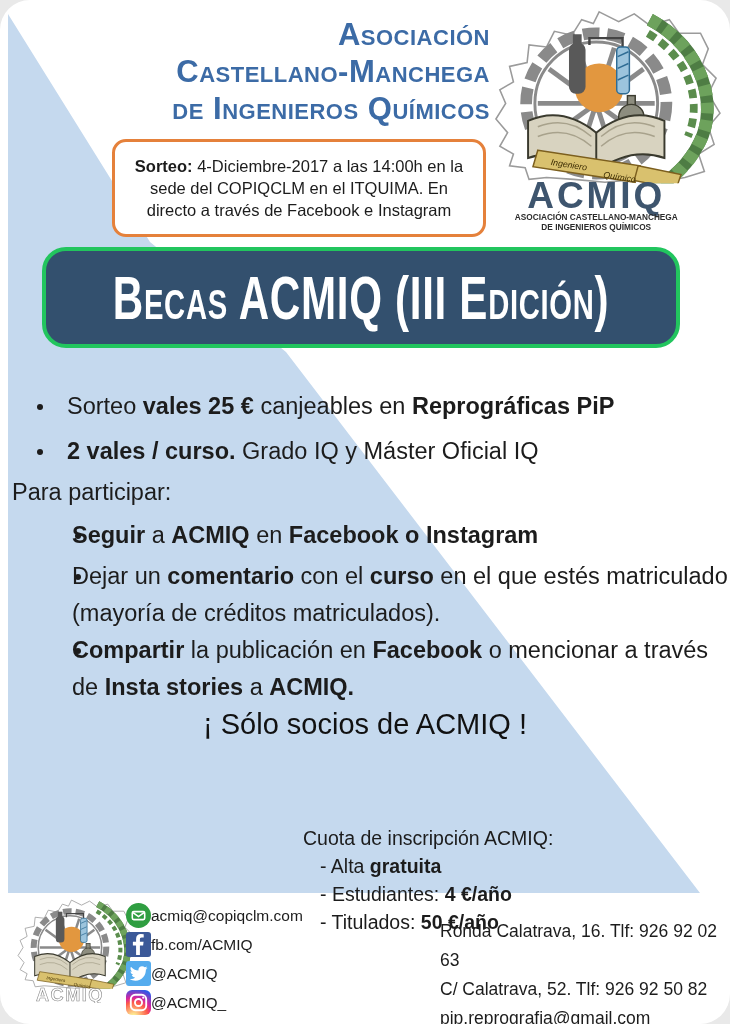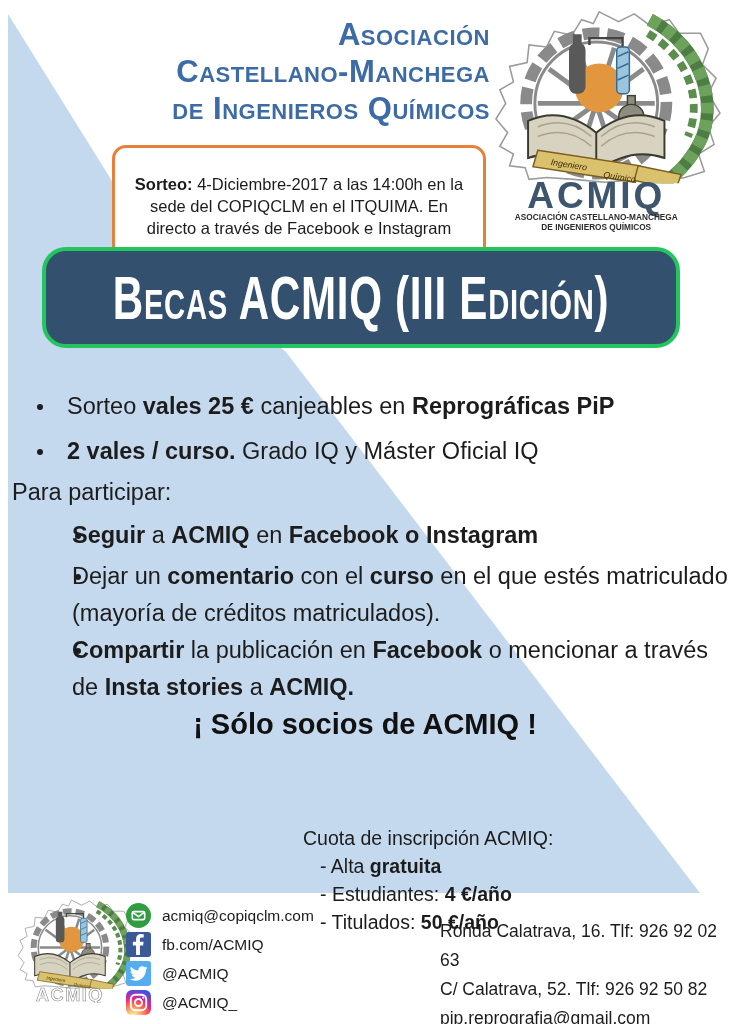--- a/index.html
+++ b/index.html
@@ -1,34 +1,35 @@
 <!DOCTYPE html>
 <html><head>
 <meta charset="utf-8">
 <style>
   html,body{margin:0;padding:0;background:#e9e9e9;}
   .page{
     position:relative;width:730px;height:1024px;background:#ffffff;
     overflow:hidden;font-family:"Liberation Sans",sans-serif;color:#1c1c1c;
     margin:0 auto;
+    border-radius:30px;
   }
   .bg-svg{position:absolute;left:0;top:0;width:730px;height:1024px;}
 
   
   .header-title{
     position:absolute;left:52px;top:16px;width:438px;text-align:right;
     font-weight:bold;font-variant:small-caps;color:#3c6ba6;
     font-size:31px;line-height:37px;letter-spacing:.5px;
   }
 
   
   .sorteo-box{
-    position:absolute;left:112px;top:145px;width:352px;
+    position:absolute;left:112px;top:139px;width:352px;
     border:3px solid #e5813b;border-radius:14px;background:#fff;
-    padding:25px 8px;text-align:center;font-size:16.5px;line-height:22px;
+    padding:13px 8px;text-align:center;font-size:16.5px;line-height:22px;
   }
   .sorteo-box b{font-weight:bold;}
 
   
   .banner{
     position:absolute;left:42px;top:247px;width:638px;height:101px;
     background:#33506e;border:4px solid #22c55e;border-radius:24px;
     display:flex;align-items:center;justify-content:center;
     box-sizing:border-box;
   }
@@ -46,31 +47,31 @@
   .b0{}
   .b2{padding-left:60px;}
   .dot{position:absolute;top:16px;width:6px;height:6px;border-radius:50%;background:#1c1c1c;}
   .b1 .dot{left:25px;}
   .b2 .dot{left:63px;}
   .m8{margin-bottom:8px;} .m6{margin-bottom:6px;} .m4{margin-bottom:4px;} .m2{margin-bottom:2px;}
 
   
   .highlight{
     position:absolute;left:0;top:708px;width:730px;text-align:center;
-    font-size:29px;font-weight:bold;color:#111;
+    font-size:29px;font-weight:normal;color:#111;
   }
 
   
   .cuota{position:absolute;left:303px;top:824px;font-size:19.5px;line-height:28px;}
   .cuota-line{padding-left:17px;}
   .cuota b{font-weight:bold;}
 
   
   .social{position:absolute;left:126px;top:901px;}
-  .social-row{display:flex;align-items:center;height:29px;gap:11px;font-size:15.5px;}
+  .social-row{display:flex;align-items:center;height:29px;font-size:15.5px;}
   .icon-box{width:25px;height:25px;flex:0 0 25px;display:flex;align-items:center;justify-content:center;}
   .fb-box{background:#3b5998;border-radius:3px;}
   .tw-box{background:#55acee;border-radius:3px;}
   .ig-box{border-radius:6px;background:radial-gradient(circle at 30% 107%,#fdf497 0%,#fdf497 5%,#fd5949 45%,#d6249f 60%,#285AEB 90%);}
 
   .contact{position:absolute;left:440px;top:917px;font-size:17.5px;line-height:29px;}
 
   .logo-top{position:absolute;left:484px;top:6px;}
   .logo-footer{position:absolute;left:12px;top:897px;}
 </style>

